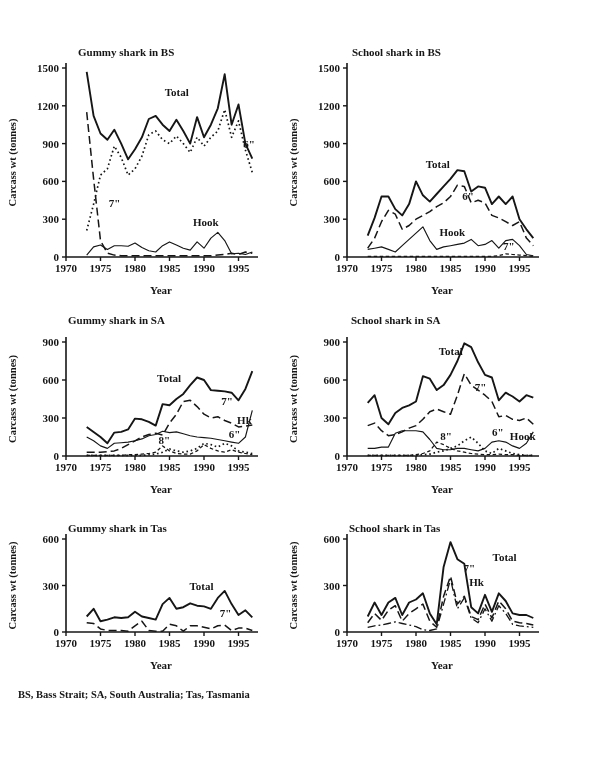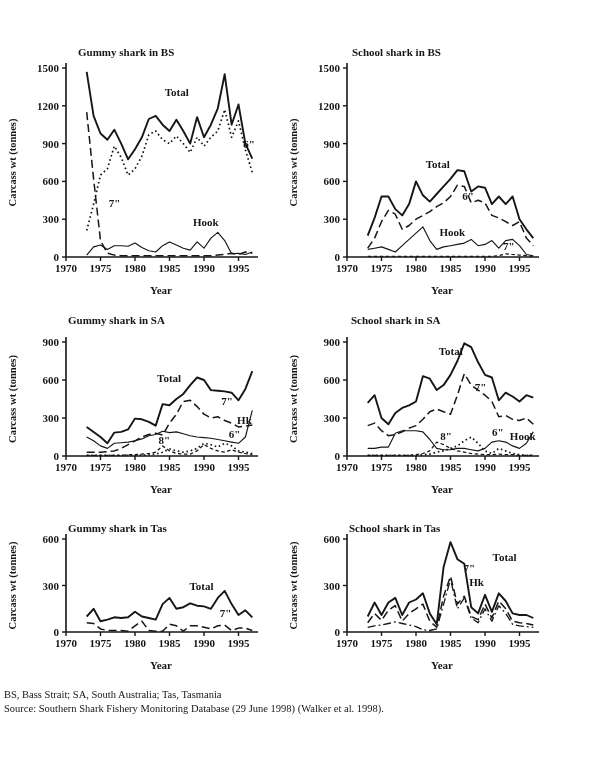--- a/index.html
+++ b/index.html
@@ -6,21 +6,21 @@
   .page{position:relative;width:600px;height:775px;background:#ffffff;overflow:hidden;
         font-family:"Liberation Serif",serif;color:#161616;}
   svg.chart{position:absolute;overflow:visible;}
   svg.chart .ax{stroke:#161616;stroke-width:1.6;}
   svg.chart .tk{stroke:#161616;stroke-width:1.4;}
   svg.chart text{fill:#161616;font-family:"Liberation Serif",serif;}
   .t-title{font-size:11px;font-weight:700;}
   .t-tick{font-size:11px;font-weight:700;}
   .t-lab{font-size:11px;font-weight:700;}
   .t-ylab{font-size:10.5px;font-weight:700;}
-  .footnote{position:absolute;left:4px;font-size:10.5px;font-weight:400;white-space:nowrap;}
+  .footnote{position:absolute;left:18px;font-size:10.5px;font-weight:700;white-space:nowrap;}
   .fn1{top:689px;} .fn2{top:703px;}
 </style>
 </head>
 <body>
 
 <div class="page">
   <svg class="chart" width="292" height="268" viewBox="0 0 292 268" style="left: 0px; top: 40px;">
       <line x1="66" y1="23" x2="66" y2="217" class="ax"></line>
       <line x1="66" y1="217" x2="258" y2="217" class="ax"></line>
       <line x1="62" y1="217" x2="66" y2="217" class="tk"></line>
@@ -227,14 +227,13 @@
       <polyline points="82.7,104.7 89.6,95.4 96.5,102.4 103.4,92.3 110.3,87.7 117.2,103.2 124.1,95.4 131.0,90.8 137.9,86.1 144.8,103.2 151.7,109.3 158.6,78.3 165.5,58.2 172.4,86.1 179.3,78.3 186.2,98.5 193.1,101.6 200.0,86.1 206.9,100.0 213.8,83.0 220.7,90.8 227.6,103.2 234.5,104.7 241.4,105.5 248.3,107.0" fill="none" stroke="#161616" stroke-width="1.5" stroke-linejoin="round" stroke-dasharray="8,4"></polyline>
       <text x="178.61000000000064" y="53.55" class="t-lab">7"</text>
       <polyline points="82.7,109.3 89.6,107.8 96.5,107.0 103.4,105.5 110.3,103.9 117.2,105.5 124.1,107.0 131.0,108.6 137.9,111.7 144.8,112.5 151.7,110.9 158.6,86.1 165.5,61.3 172.4,90.8 179.3,79.9 186.2,100.0 193.1,104.7 200.0,90.8 206.9,103.2 213.8,87.7 220.7,95.4 227.6,106.3 234.5,107.8 241.4,108.6 248.3,109.3" fill="none" stroke="#161616" stroke-width="1.3" stroke-linejoin="round" stroke-dasharray="8,3,1.8,3"></polyline>
       <text x="184.13000000000034" y="68.275" class="t-lab">Hk</text>
       <text x="64" y="14" class="t-title">School shark in Tas</text>
       <text x="157" y="151" class="t-title" text-anchor="middle">Year</text>
       <text x="12" y="67.5" class="t-ylab" text-anchor="middle" transform="rotate(-90 12 67.5)">Carcass wt (tonnes)</text>
     </svg>
 
   <div class="footnote fn1">BS, Bass Strait; SA, South Australia; Tas, Tasmania</div>
-  <div class="footnote fn2">Source: Southern Shark Fishery Monitoring Database (29 June 1998) (Walker et al. 1998).</div>
 </div>
 
 </body></html>

